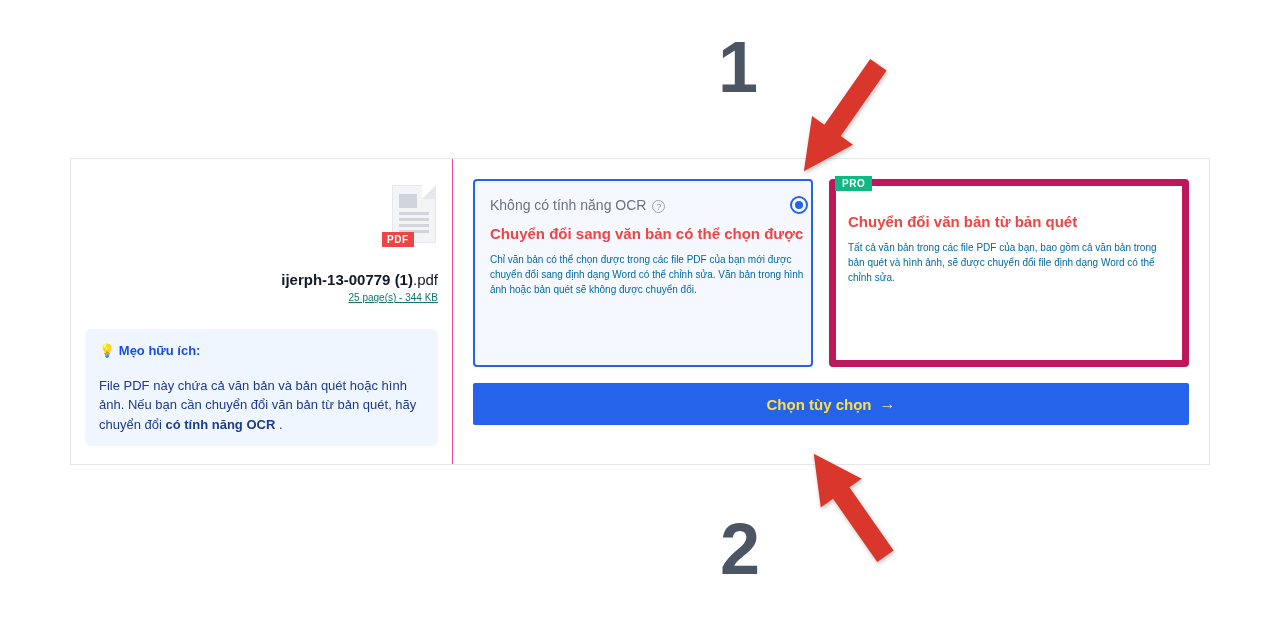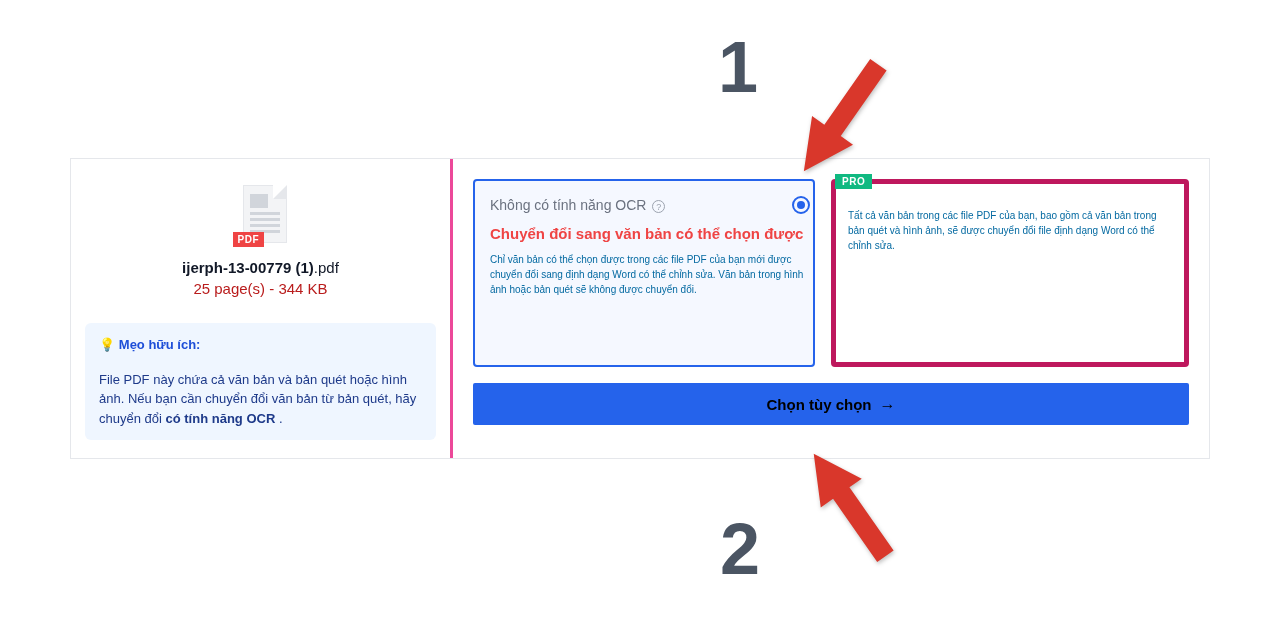--- a/index.html
+++ b/index.html
@@ -1,52 +1,52 @@
 <!DOCTYPE html>
 <html><head>
 <meta charset="utf-8">
 <style>
   * { box-sizing: border-box; margin: 0; padding: 0; }
   body { font-family: -apple-system, BlinkMacSystemFont, "Segoe UI", Arial, sans-serif; background: #fff; width: 1280px; height: 628px; position: relative; }
   .outer { position: absolute; left: 70px; top: 158px; right: 70px; border: 1px solid #e5e7eb; display: flex; }
-  .left-panel { width: 382px; border-right: 3px solid #ec4899; padding: 18px 14px 18px 14px; display: flex; flex-direction: column; align-items: center; }
+  .left-panel { width: 382px; border-right: 1px solid #ec4899; padding: 18px 14px 18px 14px; display: flex; flex-direction: column; align-items: flex-end; }
   .right-panel { flex: 1; padding: 20px 20px 28px 20px; display: flex; flex-direction: column; }
 
   
   .file-icon { width: 56px; height: 72px; position: relative; margin-top: 8px; }
   .paper { position: absolute; left: 10px; top: 0; width: 44px; height: 58px; background: #f3f4f6; border: 1px solid #e5e7eb; }
   .paper::before { content: ""; position: absolute; right: -1px; top: -1px; width: 14px; height: 14px; background: linear-gradient(135deg, #fff 49%, #e5e7eb 51%); }
   .paper-lines { position: absolute; left: 6px; top: 26px; width: 30px; }
   .paper-lines div { height: 3px; background: #d1d5db; margin-bottom: 3px; }
   .paper-photo { position: absolute; left: 6px; top: 8px; width: 18px; height: 14px; background: #d1d5db; }
   .pdf-badge { position: absolute; left: 0; bottom: 10px; background: #ef4444; color: #fff; font-size: 10px; font-weight: 700; padding: 2px 5px; letter-spacing: 0.5px; }
 
-  .file-name { margin-top: 2px; font-size: 15px; font-weight: 700; color: #111827; text-align: center; }
+  .file-name { margin-top: 14px; font-size: 15px; font-weight: 700; color: #111827; text-align: center; }
   .file-ext { font-weight: 400; }
-  .file-meta { margin-top: 4px; font-size: 15px; color: #b91c1c; text-align: center; }
+  .file-meta { margin-top: 4px; font-size: 10px; color: #0f766e; text-align: center; text-decoration: underline; }
 
   .tip-box { margin-top: 26px; align-self: stretch; background: #eff6ff; border-radius: 6px; padding: 12px 14px; font-size: 13px; line-height: 1.5; color: #1e40af; }
   .tip-title { font-weight: 700; color: #1d4ed8; }
   .tip-text { color: #1e3a8a; margin-top: 15px; }
   .tip-text .bold { font-weight: 700; }
 
   .options-row { display: flex; gap: 16px; }
-  .option-card { flex: 1; border: 5px solid #be185d; border-radius: 4px; padding: 16px 16px 14px 12px; position: relative; min-height: 188px; }
+  .option-card { flex: 1; border: 7px solid #be185d; border-radius: 4px; padding: 16px 16px 14px 12px; position: relative; min-height: 188px; }
   .option-card.selected { border: 2px solid #2563eb; background: #f5f8ff; padding: 15px 3px 13px 15px; overflow: hidden; }
   .option-head { display: flex; align-items: center; justify-content: space-between; }
   .option-label { font-size: 14px; color: #6b7280; }
   .help { display: inline-block; width: 13px; height: 13px; border: 1px solid #9ca3af; border-radius: 50%; font-size: 9px; color: #9ca3af; text-align: center; line-height: 12px; margin-left: 2px; }
   .radio { width: 18px; height: 18px; border: 2px solid #9ca3af; border-radius: 50%; flex-shrink: 0; position: relative; }
   .radio.checked { border-color: #2563eb; }
   .radio.checked::after { content: ""; position: absolute; left: 3px; top: 3px; width: 8px; height: 8px; background: #2563eb; border-radius: 50%; }
   .option-title { font-size: 15px; font-weight: 700; color: #ef4444; margin-top: 10px; line-height: 1.35; }
   .option-desc { font-size: 10px; color: #0369a1; margin-top: 8px; line-height: 1.5; }
   .pro-badge { position: absolute; left: -1px; top: -10px; background: #10b981; color: #fff; font-size: 10px; font-weight: 700; padding: 2px 7px; letter-spacing: 0.5px; }
 
-  .cta { margin-top: 16px; background: #2563eb; color: #000000; border: none; height: 42px; font-size: 15px; font-weight: 600; display: flex; align-items: center; justify-content: center; gap: 8px; cursor: pointer; border-radius: 2px; }
+  .cta { margin-top: 16px; background: #2563eb; color: #fde047; border: none; height: 42px; font-size: 15px; font-weight: 600; display: flex; align-items: center; justify-content: center; gap: 8px; cursor: pointer; border-radius: 2px; }
   .cta .arrow-r { font-size: 16px; }
 
   
   .anno-num { position: absolute; font-size: 72px; font-weight: 900; color: #4b5563; font-family: Arial, sans-serif; }
   .num1 { left: 718px; top: 26px; }
   .num2 { left: 720px; top: 508px; }
   .anno-arrow { position: absolute; }
   .anno-arrow svg { display: block; filter: drop-shadow(1px 2px 2px rgba(0,0,0,0.25)); }
 </style>
 </head>
@@ -90,20 +90,21 @@
             <span>Không có tính năng OCR</span> <span class="help">?</span>
           </div>
           <div class="radio checked"></div>
         </div>
         <div class="option-title">Chuyển đổi sang văn bản có thể chọn được</div>
         <div class="option-desc">Chỉ văn bản có thể chọn được trong các file PDF của bạn mới được chuyển đổi sang định dạng Word có thể chỉnh sửa. Văn bản trong hình ảnh hoặc bản quét sẽ không được chuyển đổi.</div>
       </div>
 
       <div class="option-card">
         <div class="pro-badge">PRO</div>
+        <div class="option-title">Chuyển đổi văn bản từ bản quét</div>
         <div class="option-desc">Tất cả văn bản trong các file PDF của bạn, bao gồm cả văn bản trong bản quét và hình ảnh, sẽ được chuyển đổi file định dạng Word có thể chỉnh sửa.</div>
       </div>
     </div>
 
     <button class="cta">
       <span>Chọn tùy chọn</span>
         <span class="arrow-r">→</span>
     </button>
   </div>
 </div>

